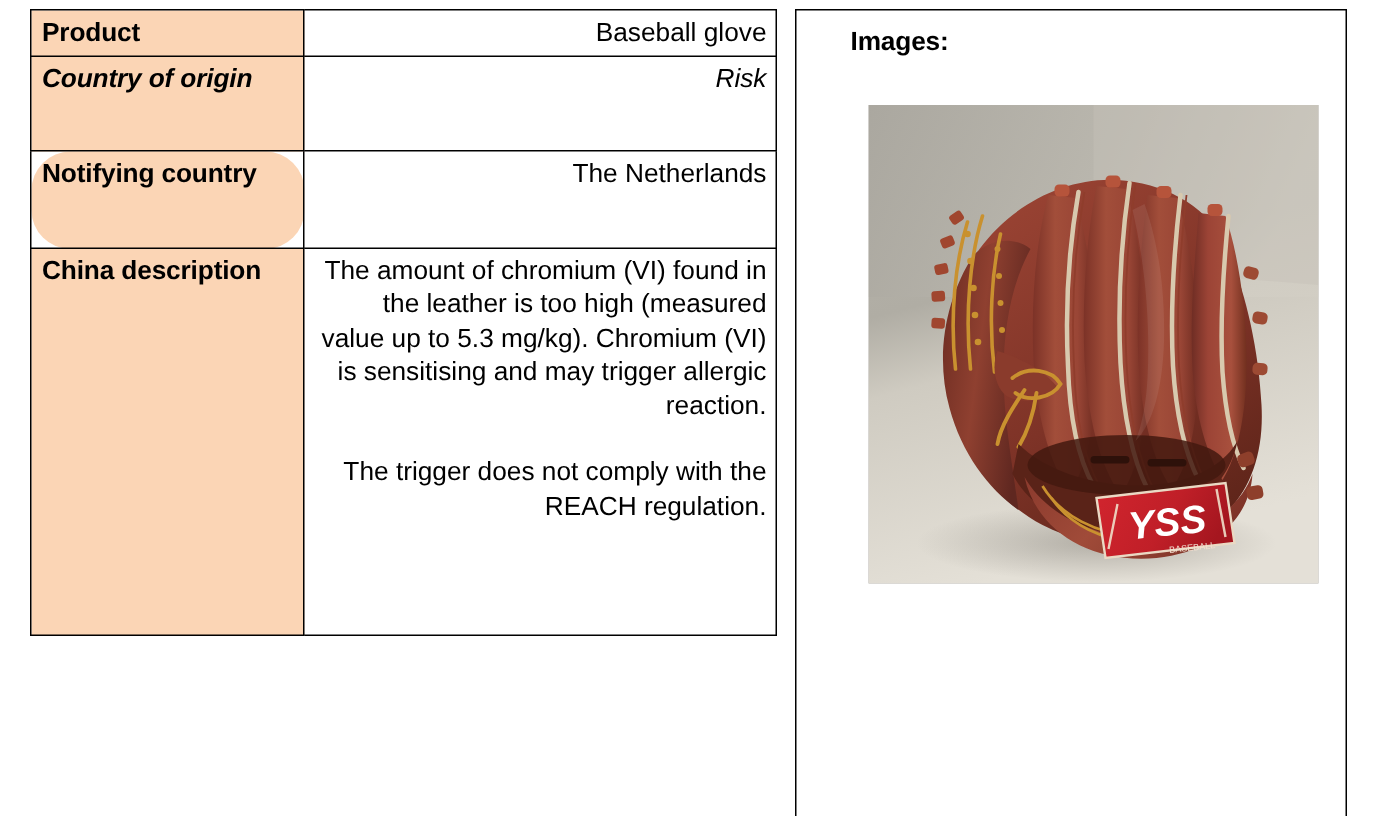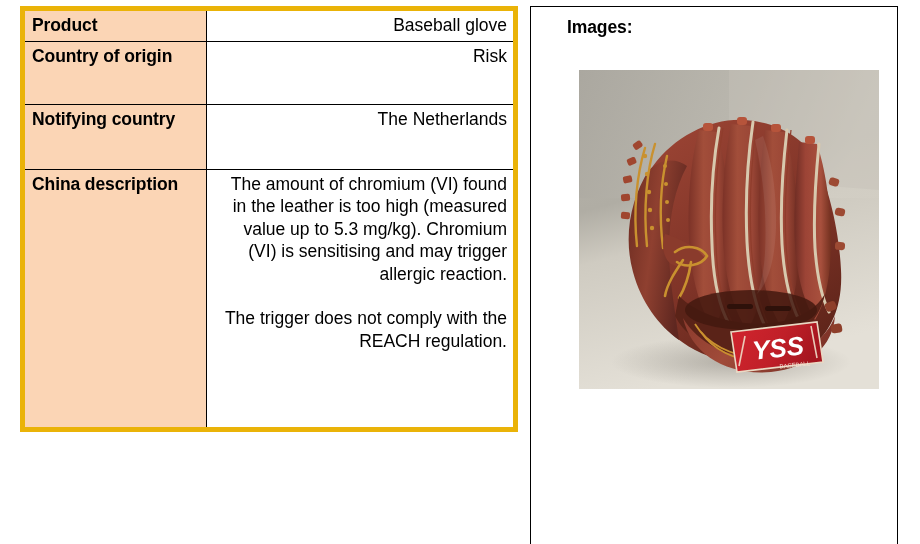--- a/index.html
+++ b/index.html
@@ -24,43 +24,43 @@
   }
 
   
   .info-table {
     position: absolute;
     left: 20px;
     top: 6px;
     width: 498px;
     border-collapse: collapse;
     table-layout: fixed;
-    border: 5px solid #eab308;
+    border: 1px solid #eab308;
   }
   .info-table td {
     border: 1px solid #000000;
     vertical-align: top;
     padding: 3px 6px 4px 7px;
     font-size: 17.5px;
     line-height: 1.28;
   }
   .info-table td.label-cell {
     width: 168px;
     background: #fbd5b5;
     font-weight: bold;
     letter-spacing: -0.1px;
   }
   .info-table td.value-cell {
     background: #ffffff;
     font-weight: normal;
     text-align: right;
   }
   .row-product td      { height: 23px; }
-  .row-origin td       { height: 55px; }
-  .row-notifying td    { height: 57px; }
+  .row-origin td       { height: 55px; font-style: italic; }
+  .row-notifying td    { height: 57px; border-radius: 26px; }
   .row-risk td         { height: 250px; }
   .row-measures td     { height: 100px; }
 
   .para { margin: 0; }
   .para + .para { margin-top: 1.28em; }
 
   
   .images-panel {
     position: absolute;
     left: 530px;

